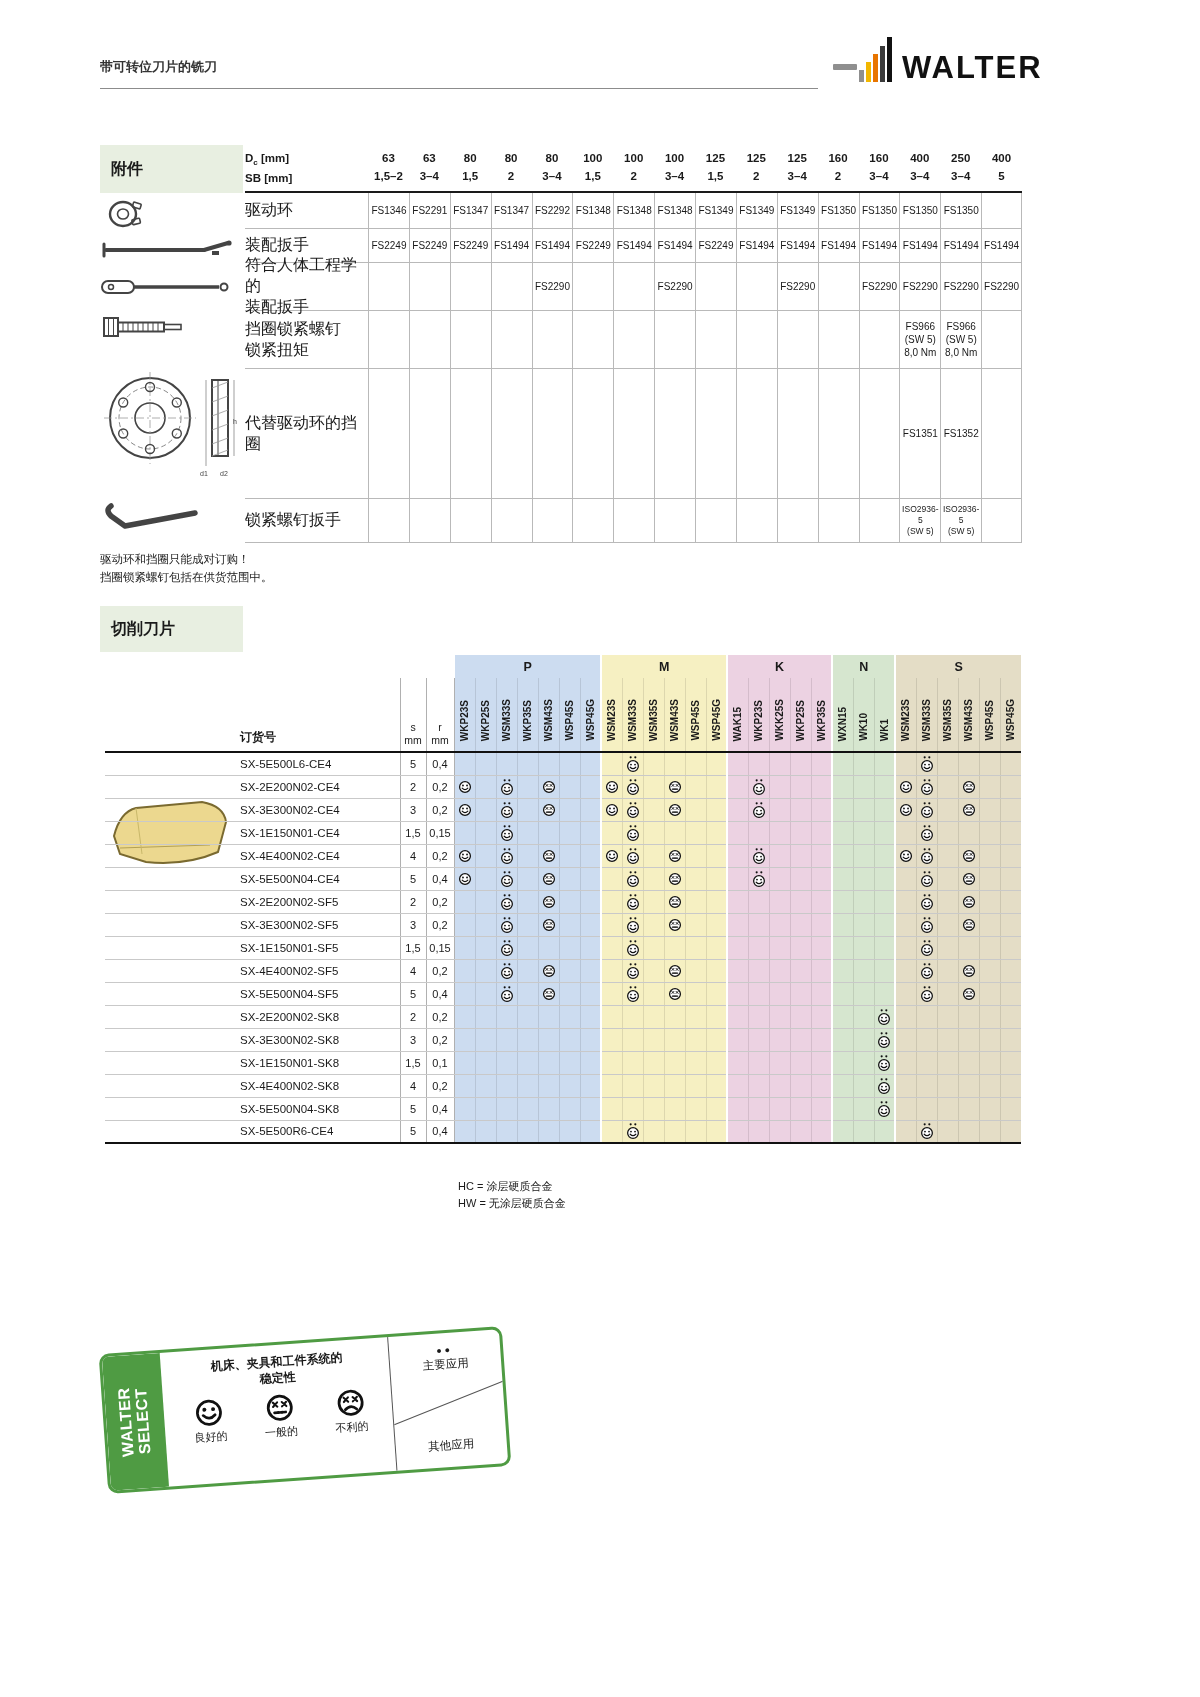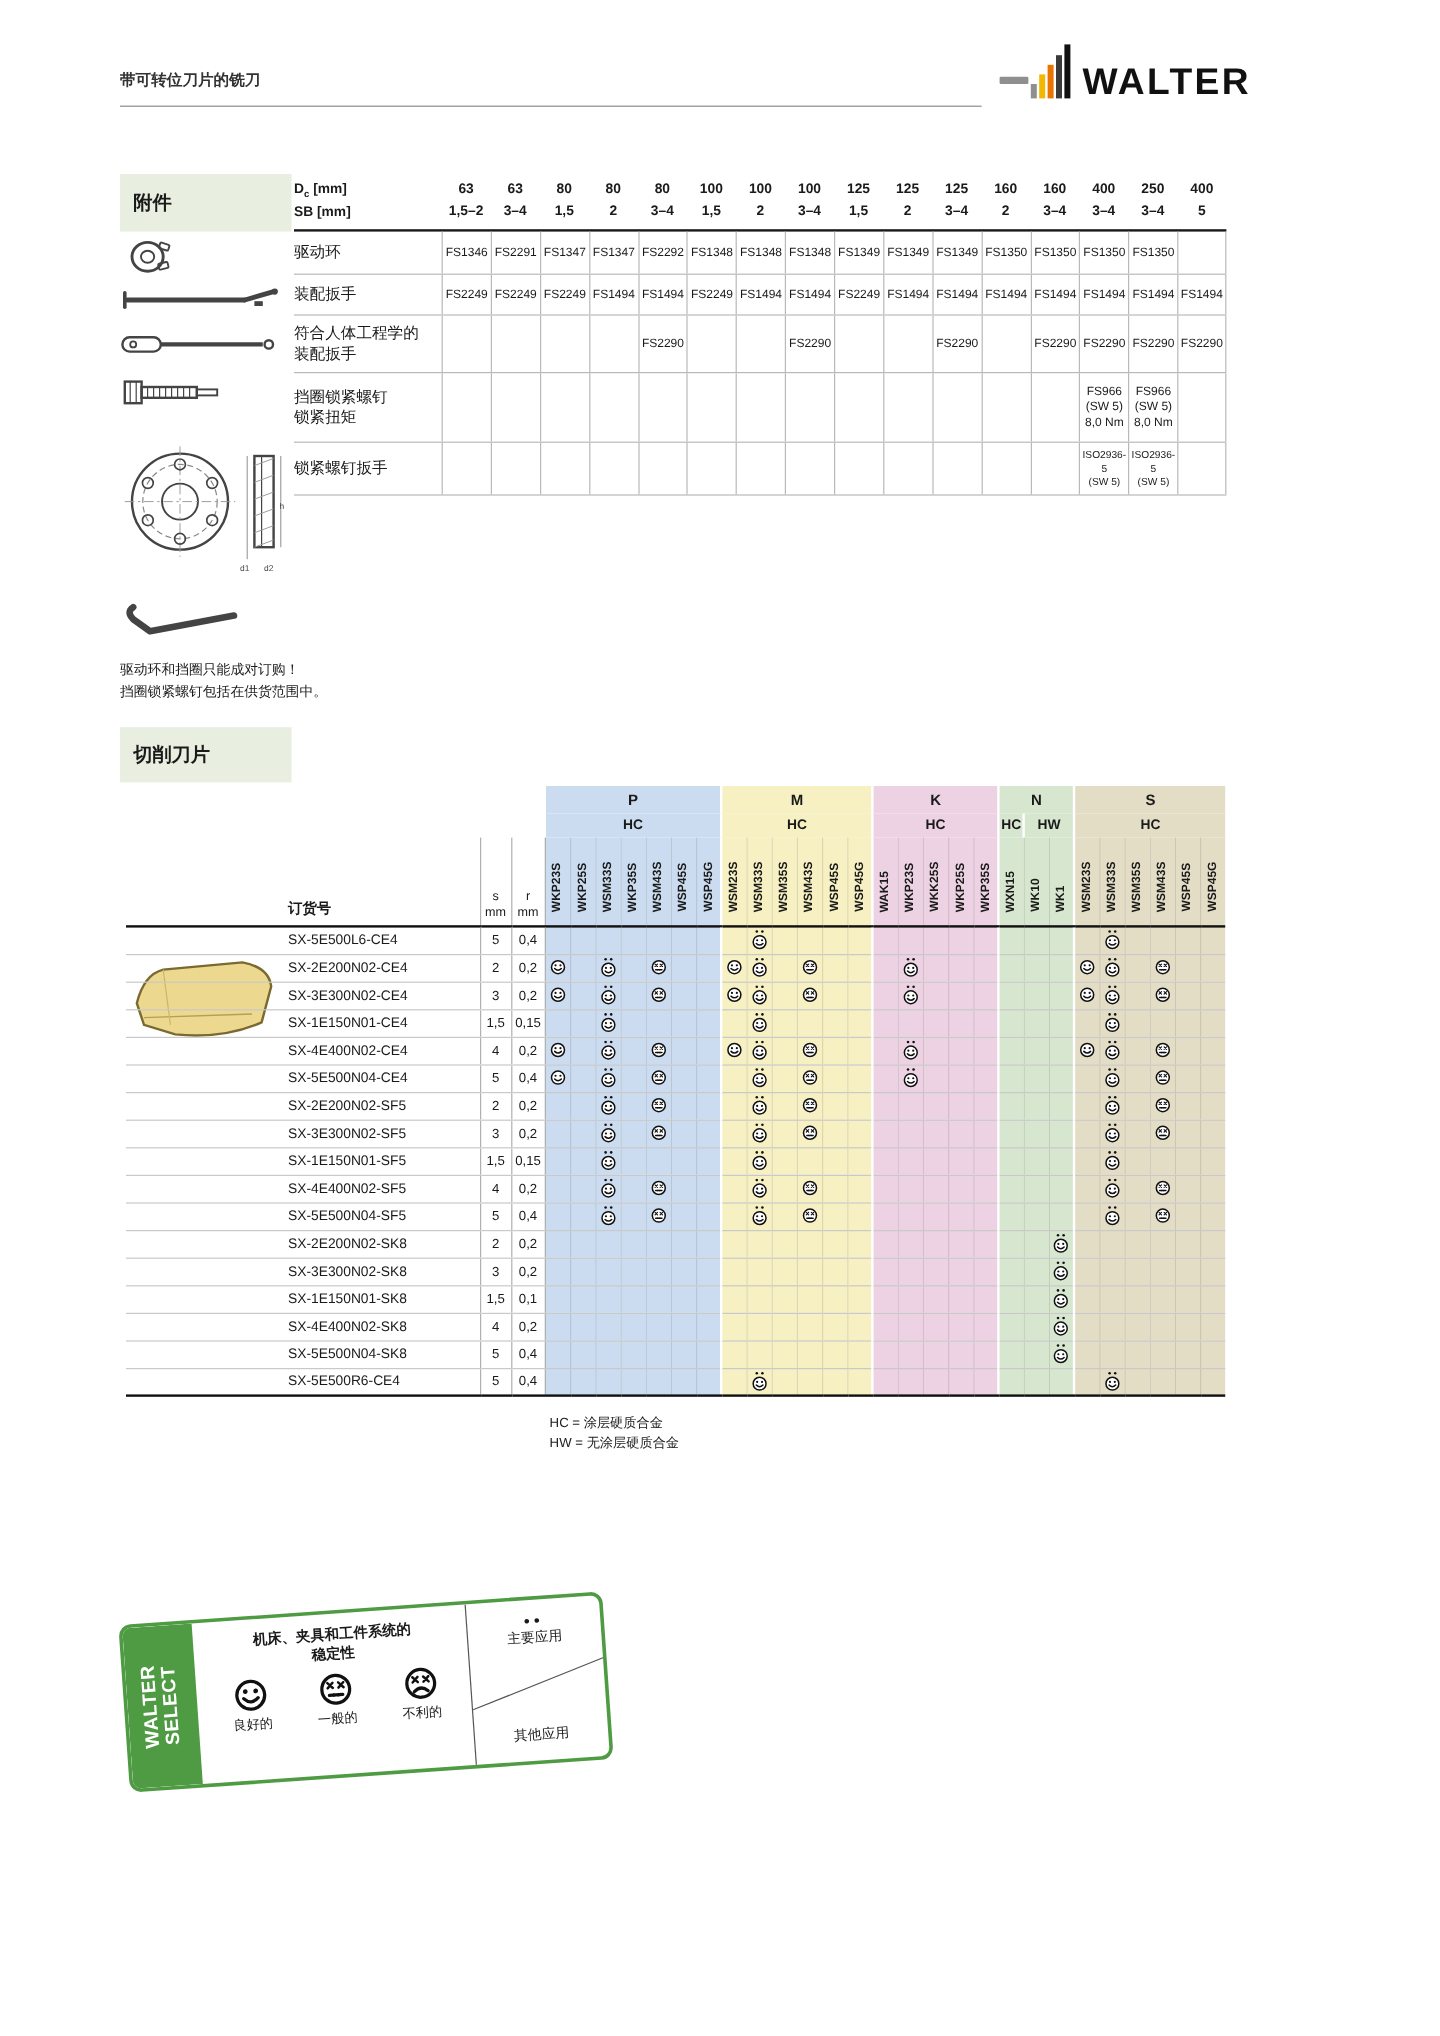--- a/index.html
+++ b/index.html
@@ -22,21 +22,21 @@
 
   
   .acc-icon{position:absolute;}
   .acc-table{position:absolute;left:245px;top:145px;width:777px;}
   .acc-header{display:flex;height:48px;border-bottom:2px solid #1a1a1a;}
   .acc-header-label{width:123px;font-size:11.5px;font-weight:bold;line-height:1.55;padding-top:5px;}
   .acc-header-label sub{font-size:8px;}
   .acc-cols{display:flex;flex:1;}
   .acc-hcol{width:40.875px;text-align:center;font-weight:bold;font-size:11.5px;padding-top:5px;line-height:1.55;}
   .acc-row{display:flex;align-items:stretch;border-bottom:1px solid #b9b9b9;}
-  .acc-label{width:123px;font-size:13px;line-height:1.3;white-space:pre-line;display:flex;align-items:center;}
+  .acc-label{width:123px;font-size:16px;line-height:1.3;white-space:pre-line;display:flex;align-items:center;}
   .acc-cell{width:40.875px;border-left:1px solid #b9b9b9;font-size:10px;display:flex;align-items:center;
             justify-content:center;text-align:center;white-space:pre-line;line-height:1.3;}
   .acc-row .acc-cell:last-child{border-right:1px solid #b9b9b9;}
   .acc-cell.tiny{font-size:8.5px;}
   .acc-notes{position:absolute;left:100px;top:550px;font-size:11.5px;line-height:1.6;}
   .dim{font-size:7px;fill:#444;font-family:"Liberation Sans",sans-serif;}
 
   
   .ins-table{position:absolute;left:105px;top:655px;border-collapse:collapse;table-layout:fixed;width:916px;}
   .ins-table th,.ins-table td{padding:0;}
@@ -303,20 +303,39 @@
           <div class="acc-cell"></div>
           <div class="acc-cell"></div>
           <div class="acc-cell">FS966
 (SW 5)
 8,0 Nm</div>
           <div class="acc-cell">FS966
 (SW 5)
 8,0 Nm</div>
           <div class="acc-cell"></div>
         </div>
+        <div class="acc-row" style="height: 130px;">
+          <div class="acc-label">代替驱动环的挡圈</div>
+          <div class="acc-cell"></div>
+          <div class="acc-cell"></div>
+          <div class="acc-cell"></div>
+          <div class="acc-cell"></div>
+          <div class="acc-cell"></div>
+          <div class="acc-cell"></div>
+          <div class="acc-cell"></div>
+          <div class="acc-cell"></div>
+          <div class="acc-cell"></div>
+          <div class="acc-cell"></div>
+          <div class="acc-cell"></div>
+          <div class="acc-cell"></div>
+          <div class="acc-cell"></div>
+          <div class="acc-cell">FS1351</div>
+          <div class="acc-cell">FS1352</div>
+          <div class="acc-cell"></div>
+        </div>
         <div class="acc-row" style="height: 44px;">
           <div class="acc-label">锁紧螺钉扳手</div>
           <div class="acc-cell tiny"></div>
           <div class="acc-cell tiny"></div>
           <div class="acc-cell tiny"></div>
           <div class="acc-cell tiny"></div>
           <div class="acc-cell tiny"></div>
           <div class="acc-cell tiny"></div>
           <div class="acc-cell tiny"></div>
           <div class="acc-cell tiny"></div>
@@ -382,29 +401,20 @@
         <col style="width:21px">
       </colgroup>
       <thead>
         <tr class="grp-row">
           <th class="blank" colspan="3"></th>
           <th class="grp" colspan="7" style="background:#ccdcf0">P</th>
           <th class="grp" colspan="6" style="background:#f6f0c2">M</th>
           <th class="grp" colspan="5" style="background:#ecd2e2">K</th>
           <th class="grp" colspan="3" style="background:#d6e6cf">N</th>
           <th class="grp" colspan="6" style="background:#e4ddc6">S</th>
-        </tr>
-        <tr class="coat-row">
-          <th class="blank" colspan="3"></th>
-          <th class="coat" colspan="7" style="background:#ccdcf0">HC</th>
-          <th class="coat" colspan="6" style="background:#f6f0c2">HC</th>
-          <th class="coat" colspan="5" style="background:#ecd2e2">HC</th>
-          <th class="coat" colspan="1" style="background:#d6e6cf">HC</th>
-          <th class="coat" colspan="2" style="background:#d6e6cf">HW</th>
-          <th class="coat" colspan="6" style="background:#e4ddc6">HC</th>
         </tr>
         <tr class="grade-row">
           <th class="order-h">订货号</th>
           <th class="sr-h">s<br>mm</th>
           <th class="sr-h">r<br>mm</th>
           <th class="grade first first0" style="background:#ccdcf0"><span class="vert">WKP23S</span></th>
           <th class="grade" style="background:#ccdcf0"><span class="vert">WKP25S</span></th>
           <th class="grade" style="background:#ccdcf0"><span class="vert">WSM33S</span></th>
           <th class="grade" style="background:#ccdcf0"><span class="vert">WKP35S</span></th>
           <th class="grade" style="background:#ccdcf0"><span class="vert">WSM43S</span></th>

